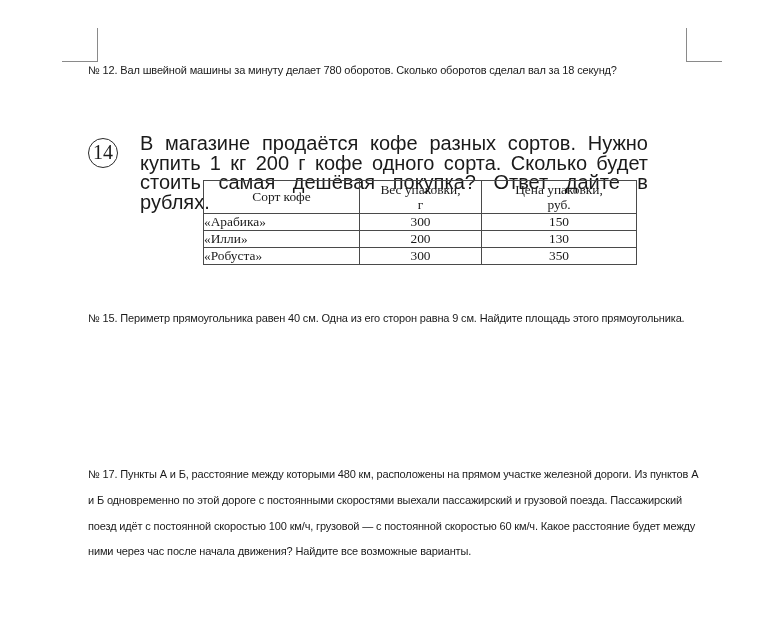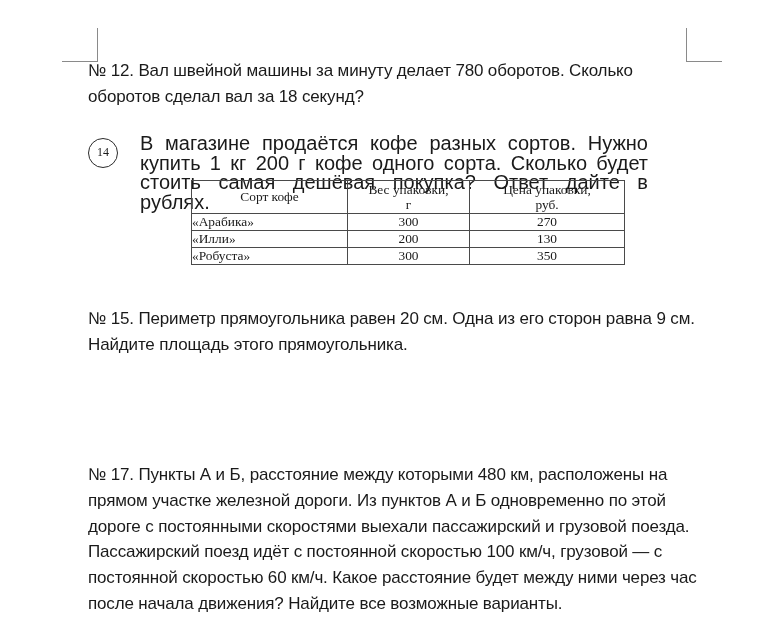--- a/index.html
+++ b/index.html
@@ -34,21 +34,21 @@
 
   .crop-tr { left: 686px; top: 28px; }
   .crop-tr .v { left: 0; top: 0; width: 1px; height: 34px; }
   .crop-tr .h { left: 0; bottom: 0; height: 1px; width: 36px; }
 
   
   .problem {
     position: absolute;
     left: 88px;
     width: 614px;
-    font-size: 17px;
+    font-size: 11px;
     line-height: 25.8px;
     color: #1a1a1a;
     letter-spacing: -0.15px;
     white-space: pre-wrap;
   }
   .p12 { top: 58px; }
   .p15 { top: 306px; }
   .p16 { top: 358px; }
   .p17 { top: 462px; }
 
@@ -62,41 +62,41 @@
   .task14-badge {
     position: absolute;
     left: 0;
     top: 4px;
     width: 30px;
     height: 30px;
     border: 1.3px solid #2b2b2b;
     border-radius: 50%;
     box-sizing: border-box;
     font-family: "Liberation Serif", serif;
-    font-size: 12px;
+    font-size: 20px;
     line-height: 27px;
     text-align: center;
     color: #1a1a1a;
   }
   .task14-body {
     margin-left: 52px;
     font-family: Liberation Sans, sans-serif;
     font-size: 20px;
     line-height: 19.6px;
     text-align: justify;
     text-align-last: left;
     color: #1a1a1a;
     width: 508px;
   }
   .task14-body p { margin: 0; }
 
   
   .coffee-table-wrap {
     position: absolute;
-    left: 191px;
+    left: 203px;
     top: 180px;
   }
   table.coffee {
     border-collapse: collapse;
     font-family: "Liberation Serif", serif;
     font-size: 13.4px;
     color: #1a1a1a;
     border: 1.6px solid #3a3a3a;
     table-layout: fixed;
   }
@@ -162,32 +162,32 @@
           <th>
             <div>Цена упаковки,</div>
             <div>руб.</div>
           </th>
         </tr>
       </thead>
       <tbody>
         <tr>
           <td class="c-name">«Арабика»</td>
           <td class="c-num">300</td>
-          <td class="c-num">270</td>
+          <td class="c-num">150</td>
         </tr>
         <tr>
           <td class="c-name">«Илли»</td>
           <td class="c-num">200</td>
           <td class="c-num">130</td>
         </tr>
         <tr>
           <td class="c-name">«Робуста»</td>
           <td class="c-num">300</td>
           <td class="c-num">350</td>
         </tr>
       </tbody>
     </table>
   </div>
 
-  <div class="problem p15">№ 15. Периметр прямоугольника равен 20 см. Одна из его сторон равна 9 см. Найдите площадь этого прямоугольника.</div>
+  <div class="problem p15">№ 15. Периметр прямоугольника равен 40 см. Одна из его сторон равна 9 см. Найдите площадь этого прямоугольника.</div>
   <div class="problem p17">№ 17. Пункты А и Б, расстояние между которыми 480 км, расположены на прямом участке железной дороги. Из пунктов А и Б одновременно по этой дороге с постоянными скоростями выехали пассажирский и грузовой поезда. Пассажирский поезд идёт с постоянной скоростью 100 км/ч, грузовой — с постоянной скоростью 60 км/ч. Какое расстояние будет между ними через час после начала движения? Найдите все возможные варианты.</div>
 
 </div>
 
 </body></html>

